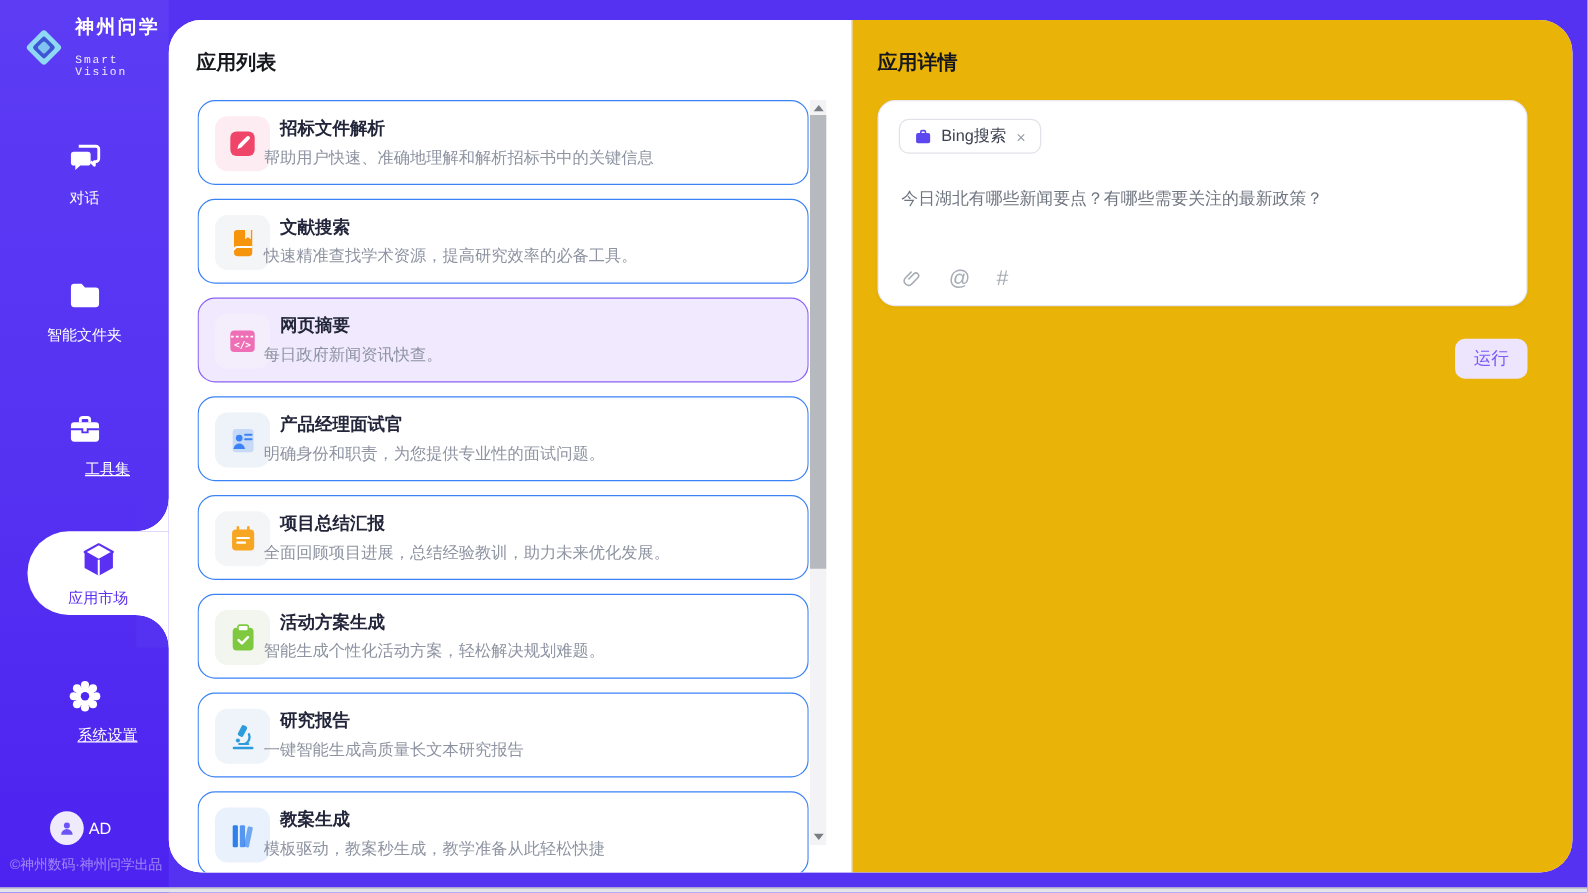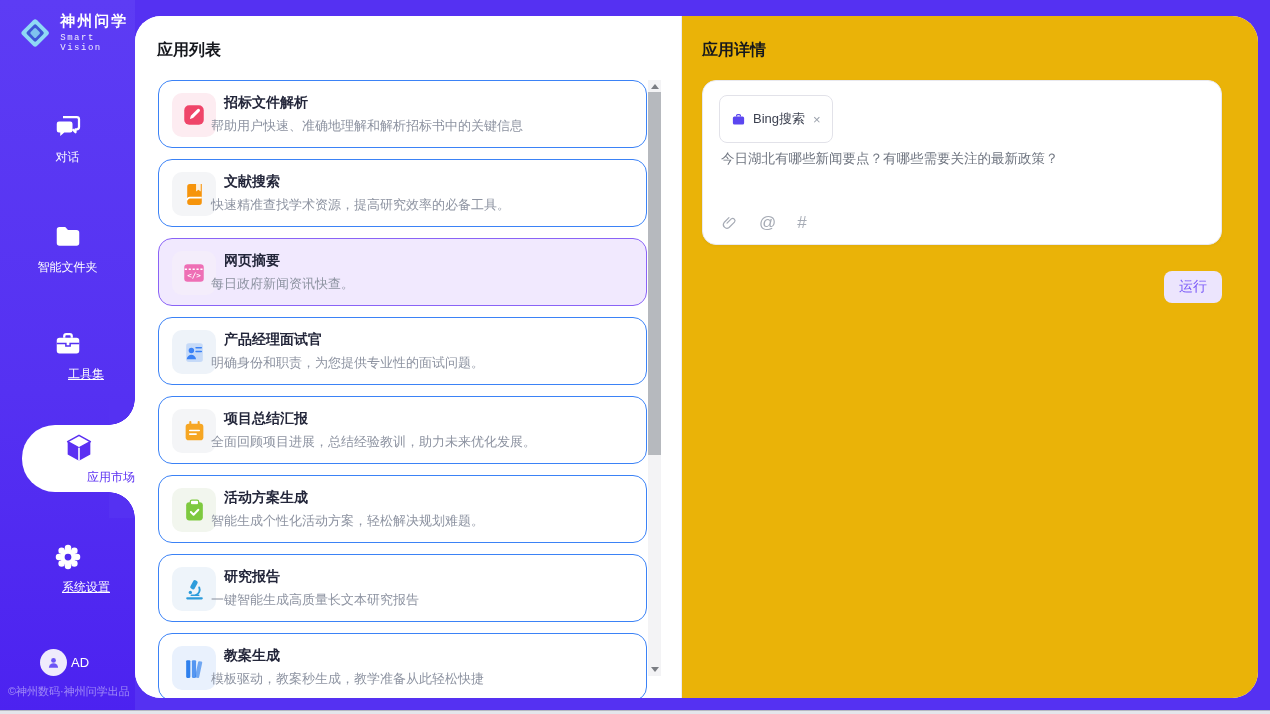--- a/index.html
+++ b/index.html
@@ -8,35 +8,35 @@
 
   
   .bottom-strip { position:absolute; left:0; right:0; bottom:0; height:4px;
     background:#e4e5eb; border-top:1px solid #b7b8c2; z-index:50; }
 
   
   .sidebar { position:absolute; left:0; top:0; width:135px; height:714px;
     background:linear-gradient(180deg,#5d3cf4 0%,#5531f2 55%,#4c22f0 100%); }
   .logo { position:absolute; left:18px; top:12px; display:flex; align-items:center; gap:8px;font-family:Liberation Mono, monospace; }
   .logo-text .cn { color:#fff; font-size:15px; font-weight:bold; letter-spacing:2px; }
-  .logo-text .en { color:rgba(255,255,255,.9); font-size:9px; letter-spacing:1.5px; margin-top:2px; }
+  .logo-text .en { color:rgba(255,255,255,.9); font-size:9px; letter-spacing:1.5px; margin-top:12px; }
 
   .nav-item { position:absolute; left:0; width:135px; text-align:center; cursor:pointer; }
   .nav-item .lbl { display:block; color:#fff; font-size:12px; margin-top:3px; }
   .nav-item .lbl.underlined { text-decoration:underline;padding-left:37px; }
 
   
   .active-bubble { position:absolute; left:22px; top:425px; width:113px; height:67px;
     background:#fff; border-radius:33px 0 0 33px; z-index:5; }
   .corner { position:absolute; left:109px; width:26px; height:26px; z-index:5; }
   .corner.top { top:399px; background:radial-gradient(circle 26px at 0 0, #5531f2 0 25.5px, #fff 26px); }
   .corner.bottom { top:492px; background:radial-gradient(circle 26px at 0 100%, #5531f2 0 25.5px, #fff 26px); }
   .active-item { position:absolute; left:22px; top:425px; width:113px; height:67px; z-index:6;
     text-align:center; cursor:pointer; }
-  .active-item .lbl { display:block; color:#5b30f2; font-size:12px; margin-top:1px;text-align:right; }
+  .active-item .lbl { display:block; color:#5b30f2; font-size:12px; margin-top:1px; }
 
   .user-row { position:absolute; left:40px; top:649px; display:flex; align-items:center; gap:4px; z-index:6; }
   .avatar { width:27px; height:27px; border-radius:50%; background:#efebfc;
     display:flex; align-items:center; justify-content:center; }
   .user-name { color:#fff; font-size:13px; }
   .copyright { position:absolute; left:8px; top:684px; color:rgba(255,255,255,.45); font-size:11px; z-index:6; }
 
   
   .main-card { position:absolute; left:135px; top:16px; right:12px; bottom:16px;
     background:#fff; border-radius:26px; overflow:hidden; display:flex; z-index:4; }
@@ -60,21 +60,21 @@
   .sb { position:absolute; right:20px; top:64px; width:13px; height:596px; background:#f3f3f5; }
   .sb-arrow { position:absolute; left:0; width:13px; height:13px; display:flex; align-items:center; justify-content:center; cursor:pointer; }
   .sb-arrow.up { top:0; } .sb-arrow.down { bottom:0; }
   .tri-up { width:0; height:0; border-left:4px solid transparent; border-right:4px solid transparent; border-bottom:5px solid #7a7d83; }
   .tri-down { width:0; height:0; border-left:4px solid transparent; border-right:4px solid transparent; border-top:5px solid #7a7d83; }
   .sb-thumb { position:absolute; left:0; top:12px; width:13px; height:363px; background:#b6b9be; cursor:grab; }
 
   
   .detail-card { position:absolute; left:20px; top:64px; width:520px; height:165px;
     background:#fff; border:1px solid #e9e9ef; border-radius:14px; box-shadow:0 1px 3px rgba(30,30,60,.04); }
-  .chip { position:absolute; left:16px; top:14px; height:48px; display:inline-flex; align-items:center;
+  .chip { position:absolute; left:16px; top:14px; height:28px; display:inline-flex; align-items:center;
     gap:7px; padding:0 11px; background:#fff; border:1px solid #e2e2e9; border-radius:8px; cursor:pointer; }
   .chip .chip-label { font-size:13px; color:#3c4150; }
   .chip .chip-close { font-size:13px; color:#9aa0ab; cursor:pointer; padding-left:1px; }
   .prompt { position:absolute; left:18px; top:69px; right:18px; font-size:13.5px; color:#6f7580; cursor:text; }
   .composer-icons { position:absolute; left:18px; top:132px; display:flex; align-items:center; gap:21px;
     color:#a6abb5; font-size:17px; }
   .composer-icons span, .composer-icons svg { cursor:pointer; }
   .run-btn { position:absolute; right:36px; top:255px; background:#ece5fd; color:#7a5af8;
     font-size:14px; padding:7px 15px; border:none; border-radius:8px; cursor:pointer;
     font-family:"Liberation Sans", sans-serif; }

